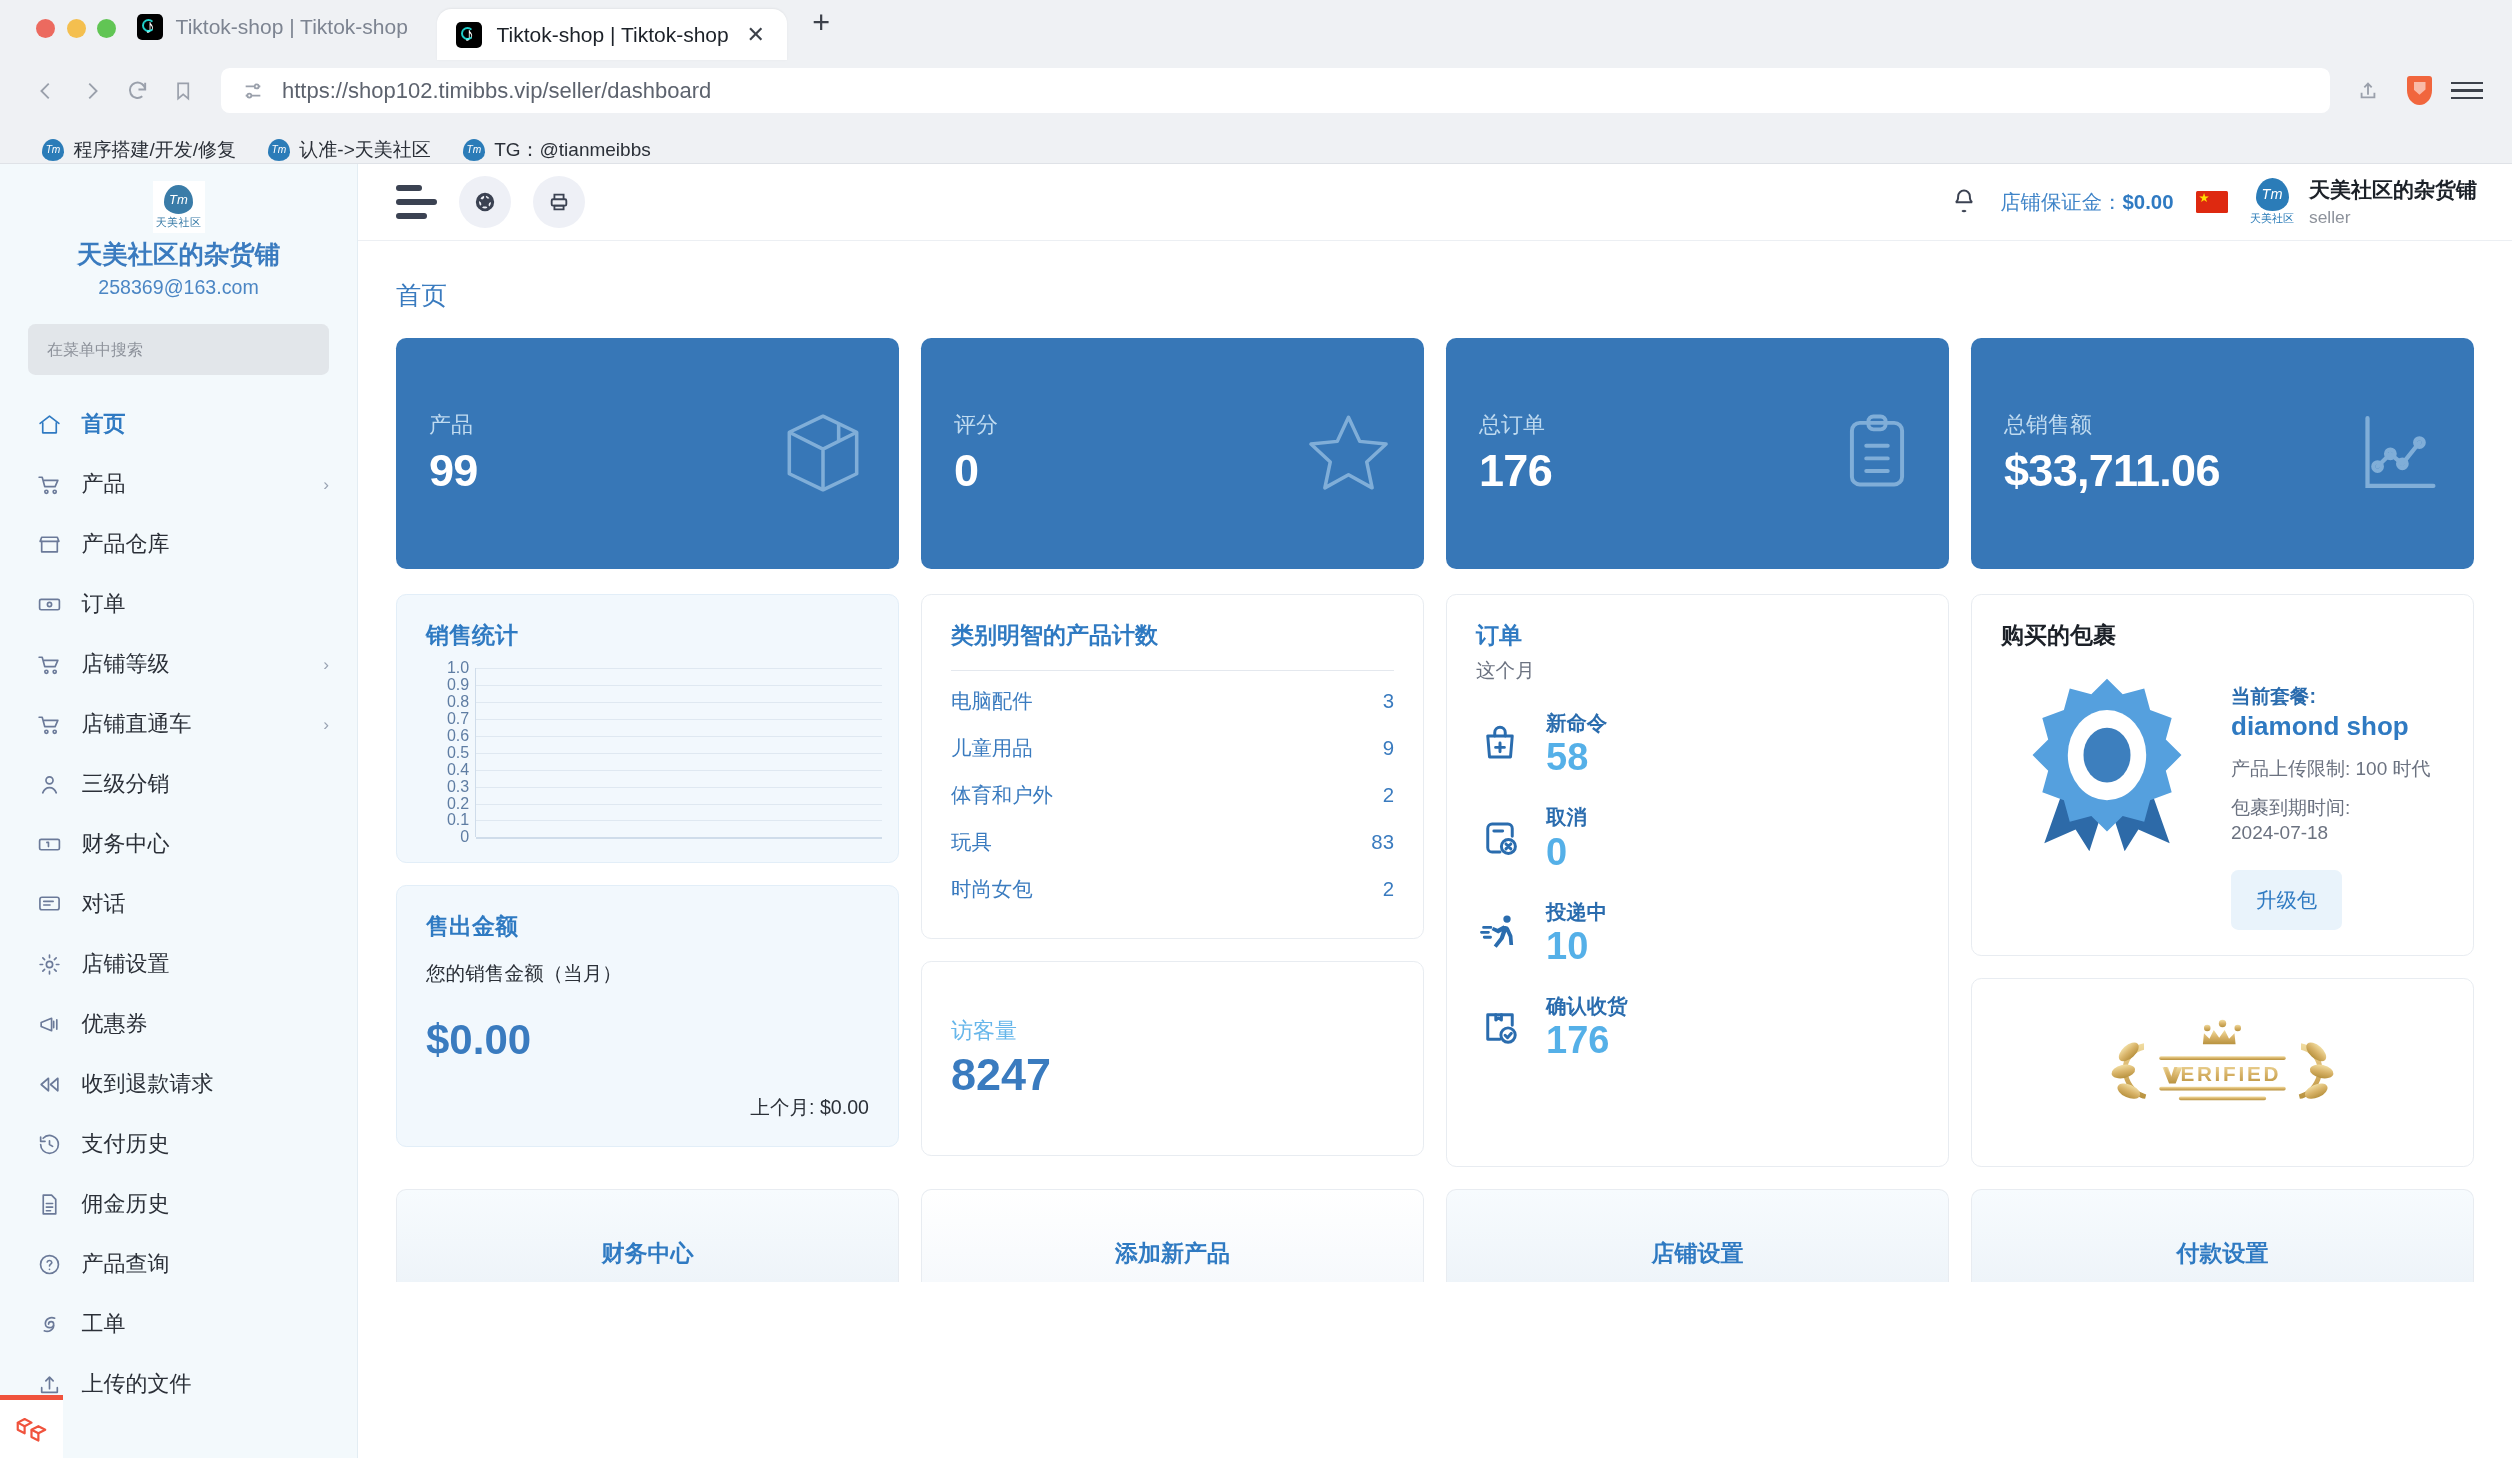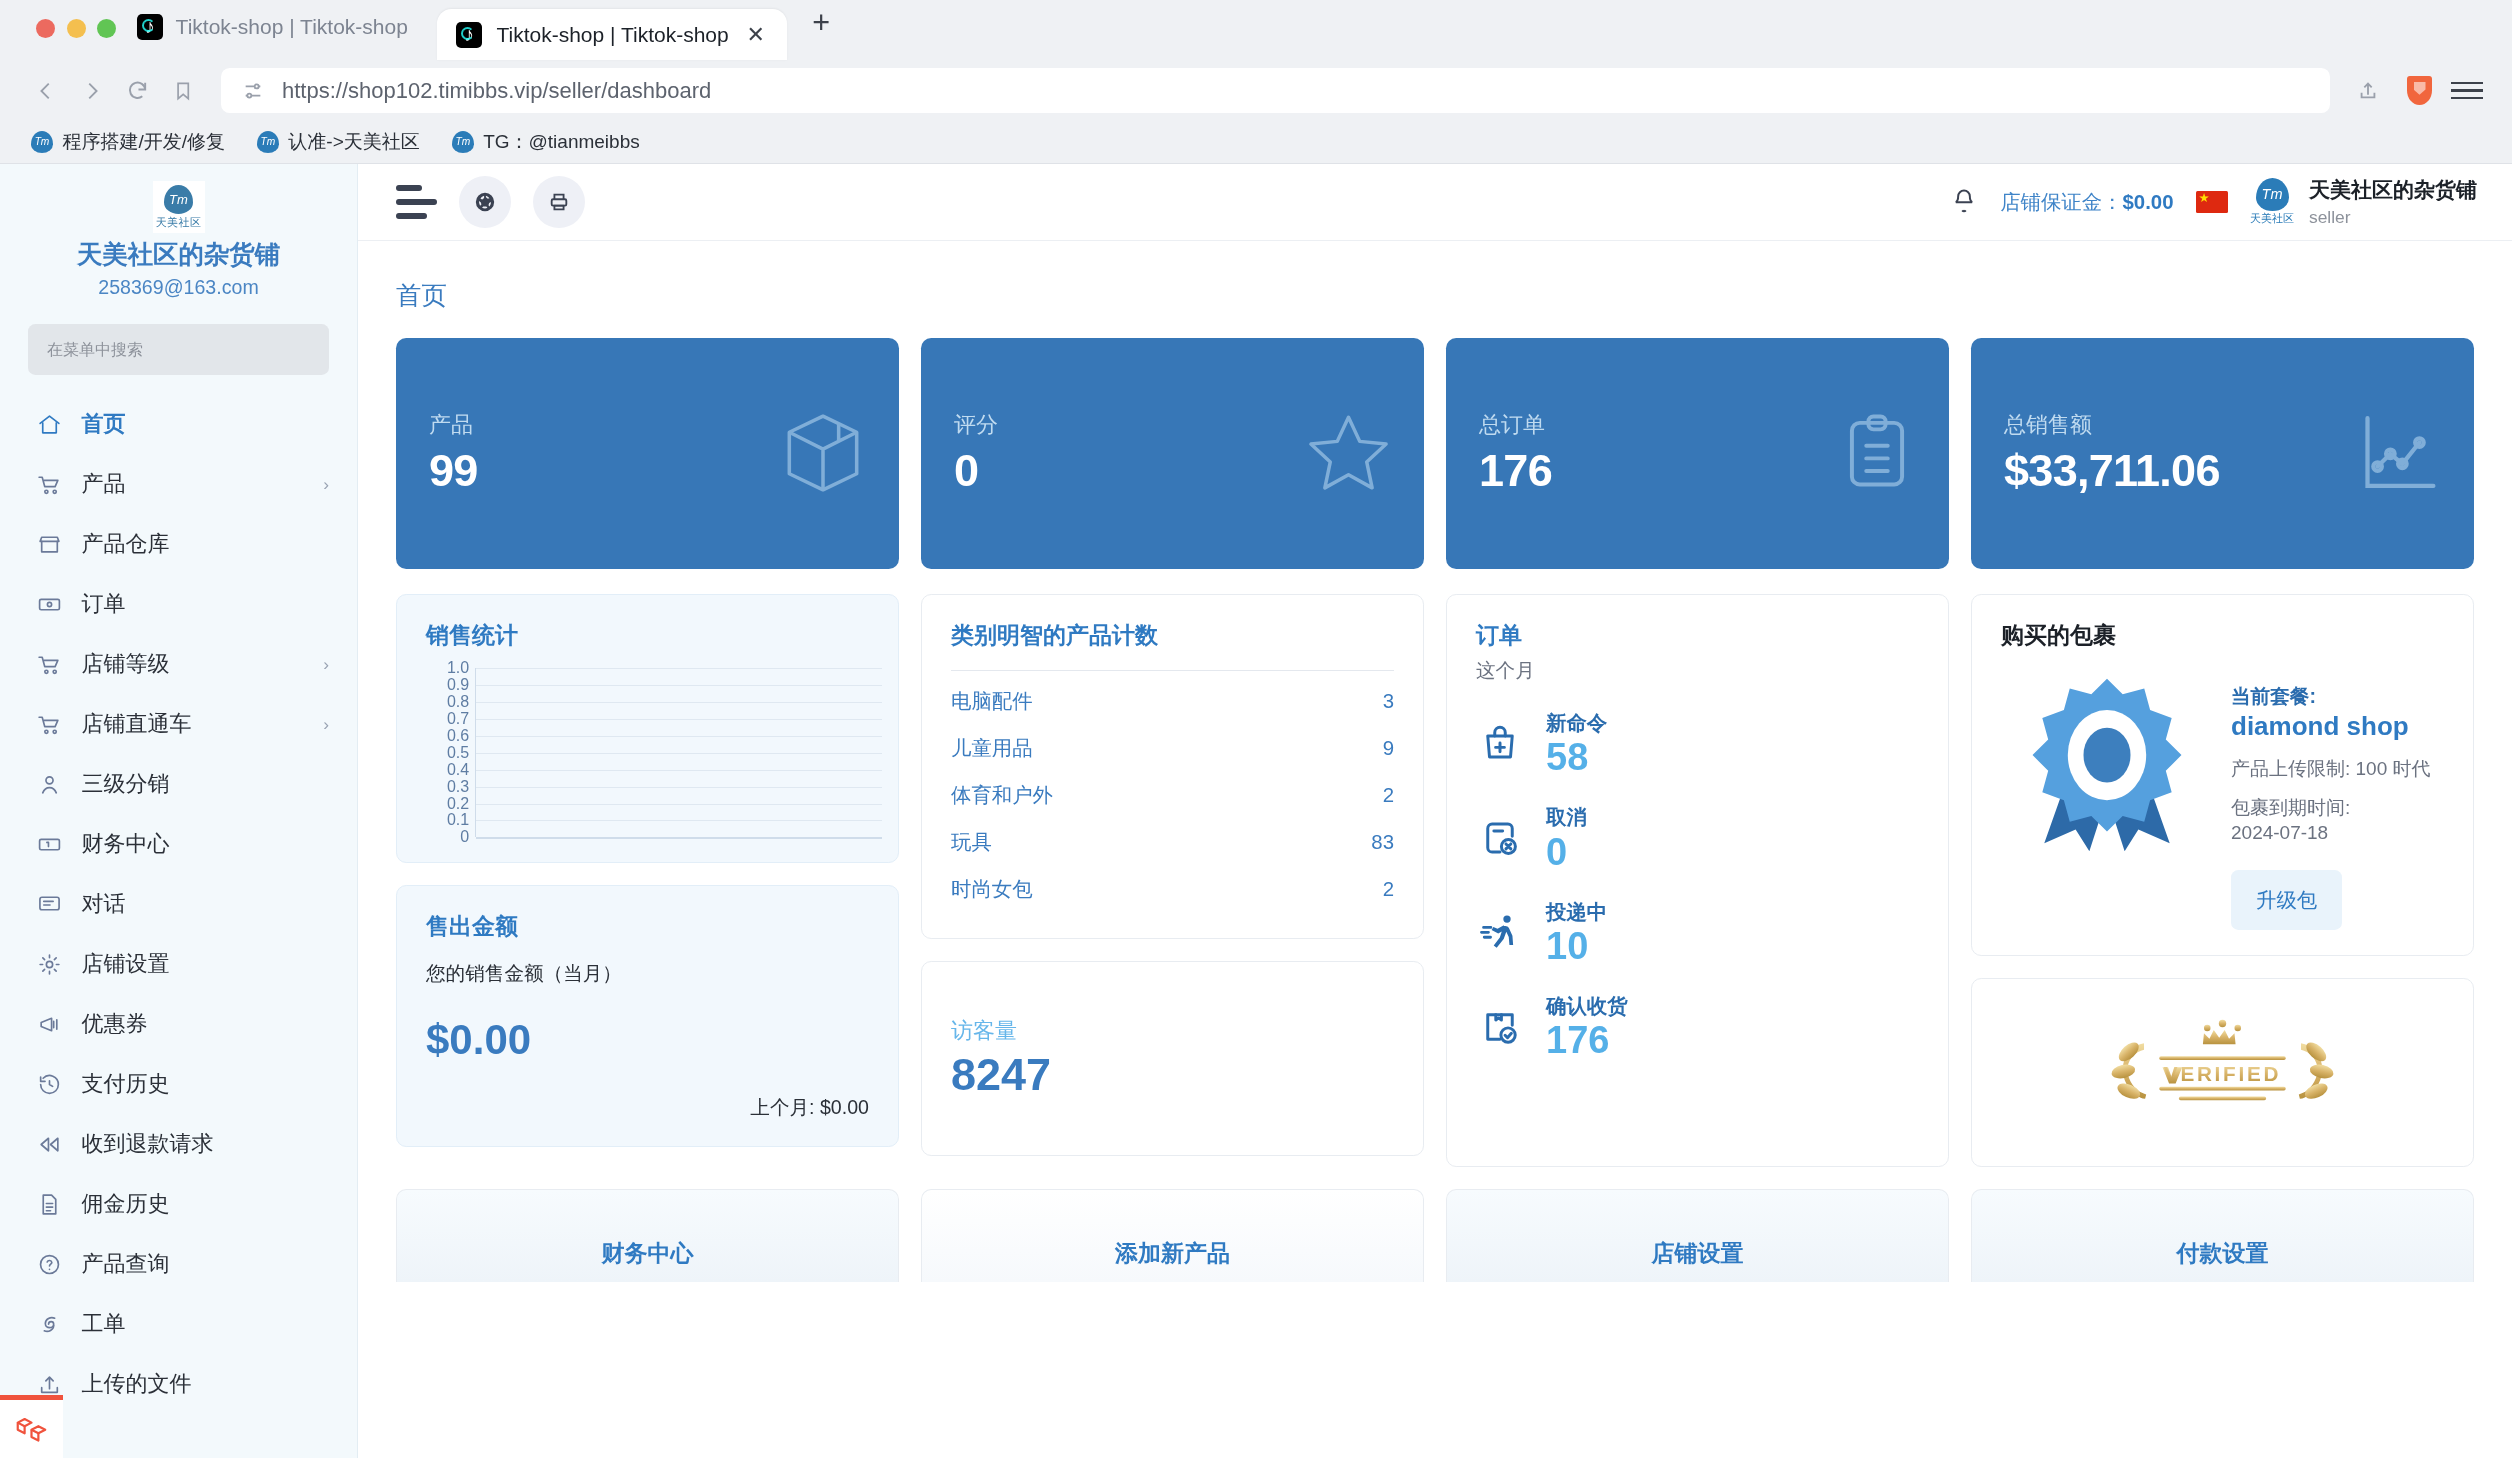--- a/index.html
+++ b/index.html
@@ -48,21 +48,21 @@
     flex:1; height:45px; background:#ffffff; border-radius:8.7px;
     display:flex; align-items:center; gap:16px; padding: 0 20.4px; margin: 0 11.6px;
   }
   .urltext { font-size:22px; color:#5d636e; white-space:nowrap; }
   .url-right { display:flex; align-items:center; gap:19px; }
   .brave-shield { width:25px; height:29px; background:#f1663d; border-radius: 2.9px 2.9px 50% 50%; position:relative; }
   .brave-shield::after{content:""; position:absolute; inset:5.8px 6.5px 10.2px 6.5px; background:#fff; clip-path: polygon(50% 0,100% 0,100% 60%,50% 100%,0 60%,0 0); opacity:.55;}
   .hamburger-brave { width:32px; display:flex; flex-direction:column; gap:5.1px; cursor:pointer; }
   .hamburger-brave i { height:2.2px; background:#3d424b; display:block; }
 
-  .bookmarkbar { height:42px; background:#eff1f4; display:flex; align-items:center; padding-left:31px; gap:32px; flex:0 0 42px; }
+  .bookmarkbar { height:42px; background:#eff1f4; display:flex; align-items:flex-end; padding-left:42px; gap:32px; flex:0 0 42px; }
   .bm { display:flex; align-items:center; gap:9.4px; cursor:pointer; }
   .bm .label { font-size:19px; color:#2b3038; white-space:nowrap; }
   .tmlogo {
     width:22px;height:22px;flex:0 0 22px;border-radius:50% 50% 50% 50%/60% 60% 40% 40%;
     background:#2b7cb8; position:relative;
   }
   .tmlogo::after{ content:"Tm"; position:absolute; inset:0; color:#fff; font-size:10.2px; font-style:italic; text-align:center; line-height:22px;}
 
   
   .app { flex:1; display:flex; background:#ffffff; min-height:0; border-top:0.7px solid #dfe2e7; }
@@ -429,35 +429,35 @@
               <svg width="25" height="25" viewBox="0 0 24 24" fill="none" stroke="currentColor" stroke-width="1.6" stroke-linecap="round" stroke-linejoin="round">
                 <path d="M4 10v4l10 4V6z"></path>
                 <path d="M16 9v6M19 7.5v9"></path>
               </svg>
             </span>
             <span class="txt">优惠券</span>
           </div>
           <div class="sb-item">
             <span class="ico">
               <svg width="25" height="25" viewBox="0 0 24 24" fill="none" stroke="currentColor" stroke-width="1.6" stroke-linecap="round" stroke-linejoin="round">
+                <path d="M11 6l-7 6 7 6z"></path>
+                <path d="M20 6l-7 6 7 6z"></path>
+              </svg>
+            </span>
+            <span class="txt">收到退款请求</span>
+          </div>
+          <div class="sb-item">
+            <span class="ico">
+              <svg width="25" height="25" viewBox="0 0 24 24" fill="none" stroke="currentColor" stroke-width="1.6" stroke-linecap="round" stroke-linejoin="round">
                 <path d="M3.5 12a8.5 8.5 0 1017 0 8.5 8.5 0 00-14.6-6"></path>
                 <path d="M3.5 4.8v4.2h4.2"></path>
                 <path d="M12 8.5V12l3 1.8"></path>
               </svg>
             </span>
             <span class="txt">支付历史</span>
-          </div>
-          <div class="sb-item">
-            <span class="ico">
-              <svg width="25" height="25" viewBox="0 0 24 24" fill="none" stroke="currentColor" stroke-width="1.6" stroke-linecap="round" stroke-linejoin="round">
-                <path d="M11 6l-7 6 7 6z"></path>
-                <path d="M20 6l-7 6 7 6z"></path>
-              </svg>
-            </span>
-            <span class="txt">收到退款请求</span>
           </div>
           <div class="sb-item">
             <span class="ico">
               <svg width="25" height="25" viewBox="0 0 24 24" fill="none" stroke="currentColor" stroke-width="1.6" stroke-linecap="round" stroke-linejoin="round">
                 <path d="M6 3h8l4 4v14H6z"></path>
                 <path d="M9 11h6M9 14.5h6M9 18h4"></path>
               </svg>
             </span>
             <span class="txt">佣金历史</span>
           </div>

